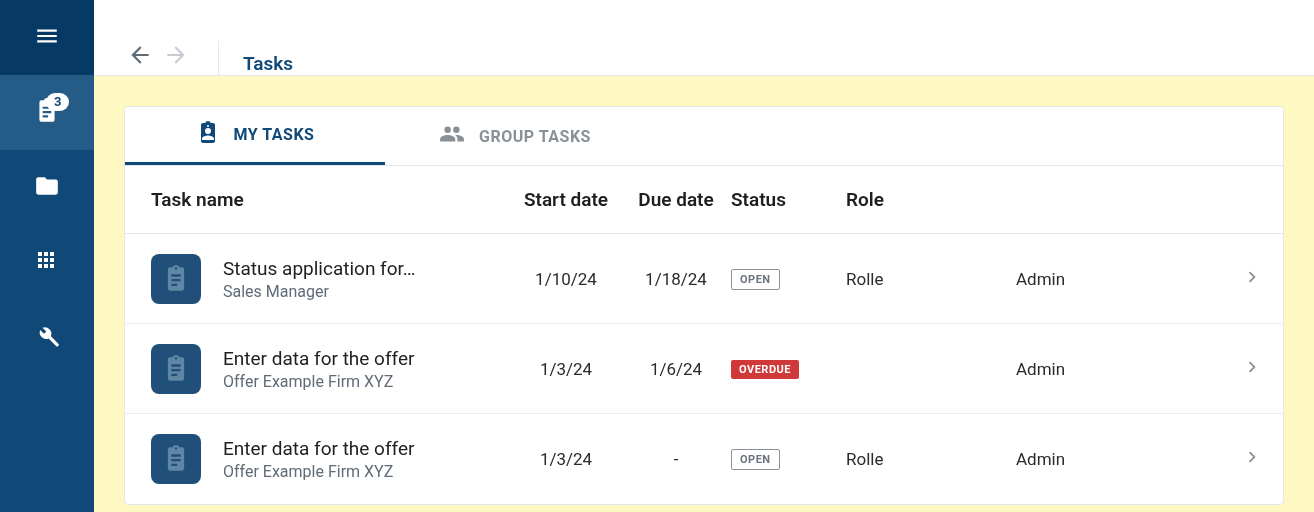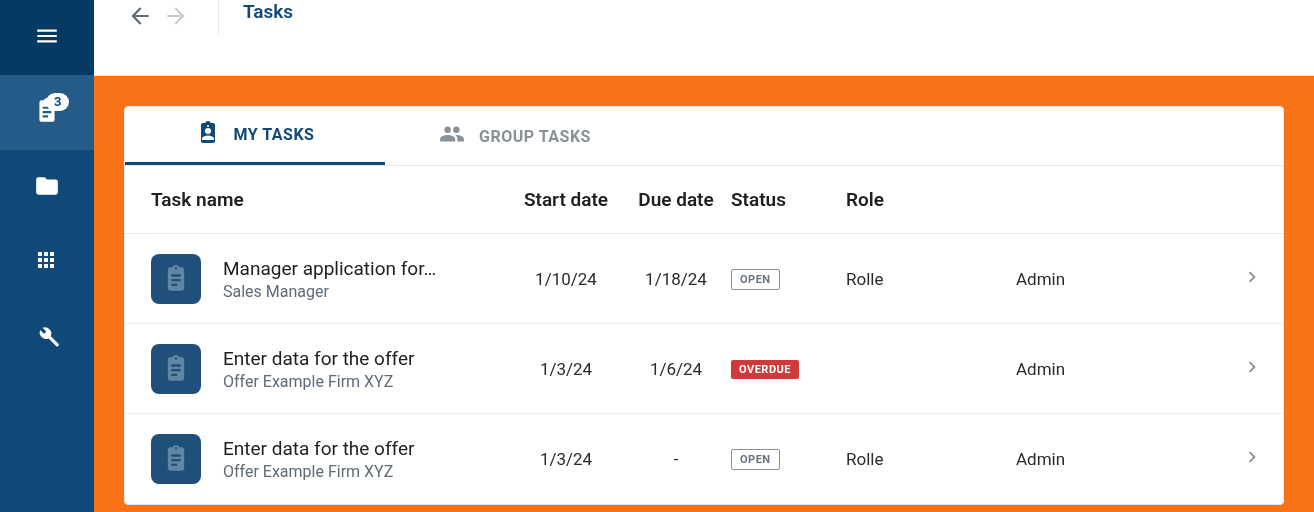--- a/index.html
+++ b/index.html
@@ -9,29 +9,29 @@
   
   .sidebar { width: 94px; background: #104978; display: flex; flex-direction: column; align-items: center; }
   .side-btn { width: 94px; height: 75px; display: flex; align-items: center; justify-content: center; cursor: pointer; position: relative; }
   .side-btn.dark { background: #063a65; }
   .side-btn.active { background: #245c87; }
   .side-btn svg { fill: #fff; }
   .badge { position: absolute; top: 18px; left: 46px; background: #fff; color: #104978; font-size: 13px; font-weight: 700; border-radius: 10px; padding: 1px 8px; line-height: 16px; }
 
   
   .main { flex: 1; display: flex; flex-direction: column; }
-  .topbar { height: 76px; border-bottom: 1px solid #e3e6ea; display: flex; align-items: flex-start; padding: 0 28px; }
+  .topbar { height: 76px; border-bottom: 1px solid #e3e6ea; display: flex; align-items: flex-end; padding: 0 28px; }
   .nav-arrow { width: 36px; height: 36px; display: flex; align-items: center; justify-content: center; cursor: pointer; }
   .nav-arrow svg { fill: #5f6b77; }
   .nav-arrow.disabled svg { fill: #c6ccd2; }
   .vsep { width: 1px; height: 34px; background: #e3e6ea; margin: 0 24px; }
   .page-title { color: #104978; font-size: 19px; font-weight: 600; }
 
   
-  .content { flex: 1; padding: 30px 30px 0 30px; background: #f97316; }
+  .content { flex: 1; padding: 30px 30px 0 30px; background: #fef9c3; }
   .panel { border: 1px solid #e3e6ea; border-radius: 4px; background: #fff; width: 100%; }
 
   
   .tabs { display: flex; border-bottom: 1px solid #e3e6ea; }
   .tab { display: flex; align-items: center; justify-content: center; gap: 14px; cursor: pointer; letter-spacing: 0.5px; font-weight: 700; font-size: 16px; height: 58px; }
   .tab.t1 { width: 260px; color: #104978; border-bottom: 3px solid #104978; margin-bottom: -1px; }
   .tab.t2 { width: 260px; color: #8a9097; }
   .tab.t1 svg { fill: #104978; }
   .tab.t2 svg { fill: #8a9097; }
 
@@ -155,21 +155,21 @@
       </div>
 
       <div id="rows-container">
         <div class="row">
           <div class="row-icon">
             <svg width="28" height="28" viewBox="0 0 24 24">
                 <path d="M17 2h-2.18A3 3 0 0 0 12 0a3 3 0 0 0-2.82 2H7a2 2 0 0 0-2 2v16a2 2 0 0 0 2 2h10a2 2 0 0 0 2-2V4a2 2 0 0 0-2-2zm-5 0a1 1 0 1 1-1 1 1 1 0 0 1 1-1zM8 8h8v2H8zm0 4h8v2H8zm0 4h5v2H8z"></path>
               </svg>
           </div>
           <div class="name-wrap">
-            <div class="task-title">Manager application for…</div>
+            <div class="task-title">Status application for…</div>
             <div class="task-sub">Sales Manager</div>
           </div>
           <div class="col-start cell center">1/10/24</div>
           <div class="col-due cell center">1/18/24</div>
           <div class="col-status">
             <span class="status-badge status-open">OPEN</span>
           </div>
           <div class="col-role cell">Rolle</div>
           <div class="col-owner cell">Admin</div>
           <div class="col-arrow">

